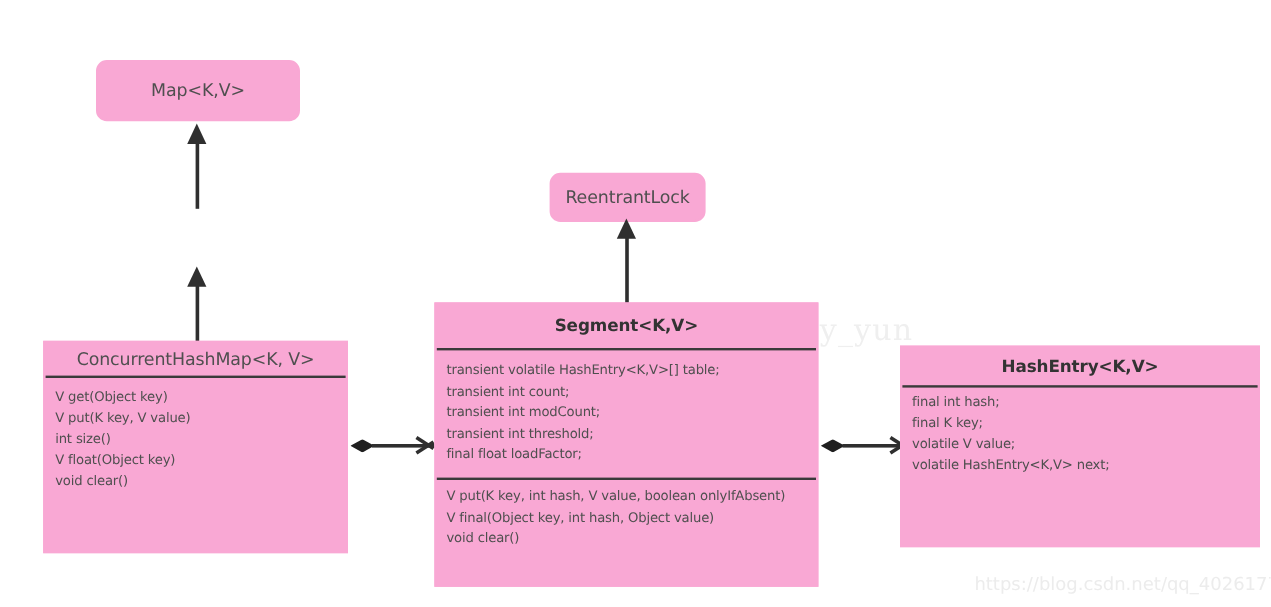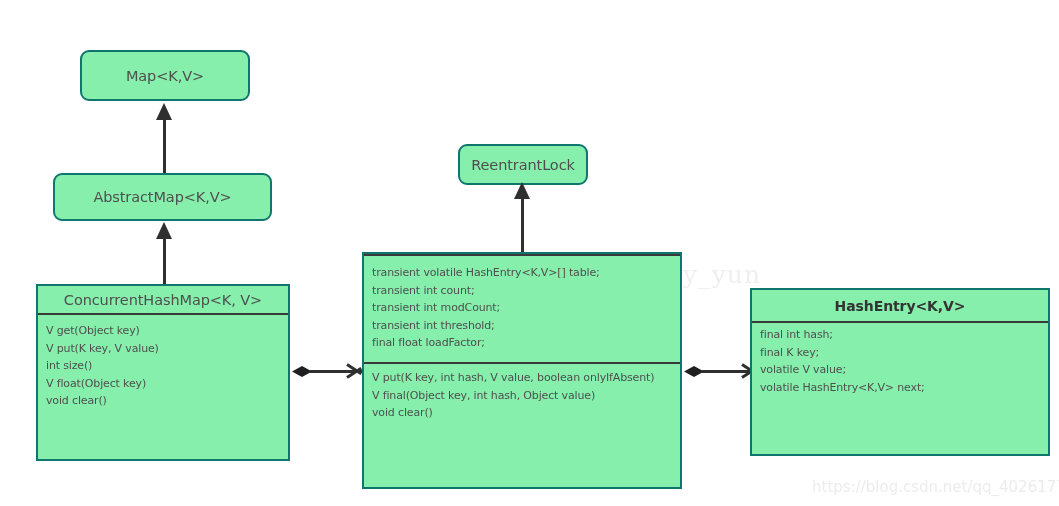--- a/index.html
+++ b/index.html
@@ -15,22 +15,22 @@
     width: 1059px;
     height: 506px;
     background: #ffffff;
     overflow: hidden;
   }
 
   
   .node {
     position: absolute;
     box-sizing: border-box;
-    background: #86efac;
-    border: 2px solid #0f766e;
+    background: #f9a8d4;
+    border: 2px solid #f9a8d4;
     color: #4a4a4a;
   }
   .node.rounded {
     border-radius: 9px;
   }
   .node .title {
     text-align: center;
     font-size: 14.5px;
     color: #4f4f4f;
     white-space: nowrap;
@@ -154,23 +154,20 @@
 
   <div class="node rounded simple-node" style="left:80px; top:50px; width:170px; height:51px;">
     <div class="title">Map&lt;K,V&gt;</div>
   </div>
 
   <div class="conn">
     <div class="vline" style="left:163px; top:118px; height:56px;"></div>
     <div class="arrow-up" style="left:156px; top:103px;"></div>
   </div>
 
-  <div class="node rounded simple-node" style="left:53px; top:173px; width:219px; height:48px;">
-    <div class="title">AbstractMap&lt;K,V&gt;</div>
-  </div>
 
   <div class="conn">
     <div class="vline" style="left:163px; top:238px; height:47px;"></div>
     <div class="arrow-up" style="left:156px; top:222px;"></div>
   </div>
 
   <div class="node rounded simple-node" style="left:458px; top:144px; width:130px; height:41px;">
     <div class="title">ReentrantLock</div>
   </div>
 
@@ -190,20 +187,23 @@
 void clear()</div>
   </div>
 
   <div class="conn">
     <div class="diamond" style="left:292px; top:366px;"></div>
     <div class="hline" style="left:310px; top:370px; width:52px;"></div>
     <div class="arrow-right-open" style="left:347px; top:361px;"></div>
   </div>
 
   <div class="node" style="left:362px; top:252px; width:320px; height:237px;">
+    <div class="title-band" style="height:36px;">
+      <div class="title bold">Segment&lt;K,V&gt;</div>
+    </div>
     <div class="compartment divider-top" style="height:108px; padding-top:8px;">transient volatile HashEntry&lt;K,V&gt;[] table;
 transient int count;
 transient int modCount;
 transient int threshold;
 final float loadFactor;</div>
     <div class="compartment divider-top" style="height:89px; padding-top:5px;">V put(K key, int hash, V value, boolean onlyIfAbsent)
 V final(Object key, int hash, Object value)
 void clear()</div>
   </div>
 

